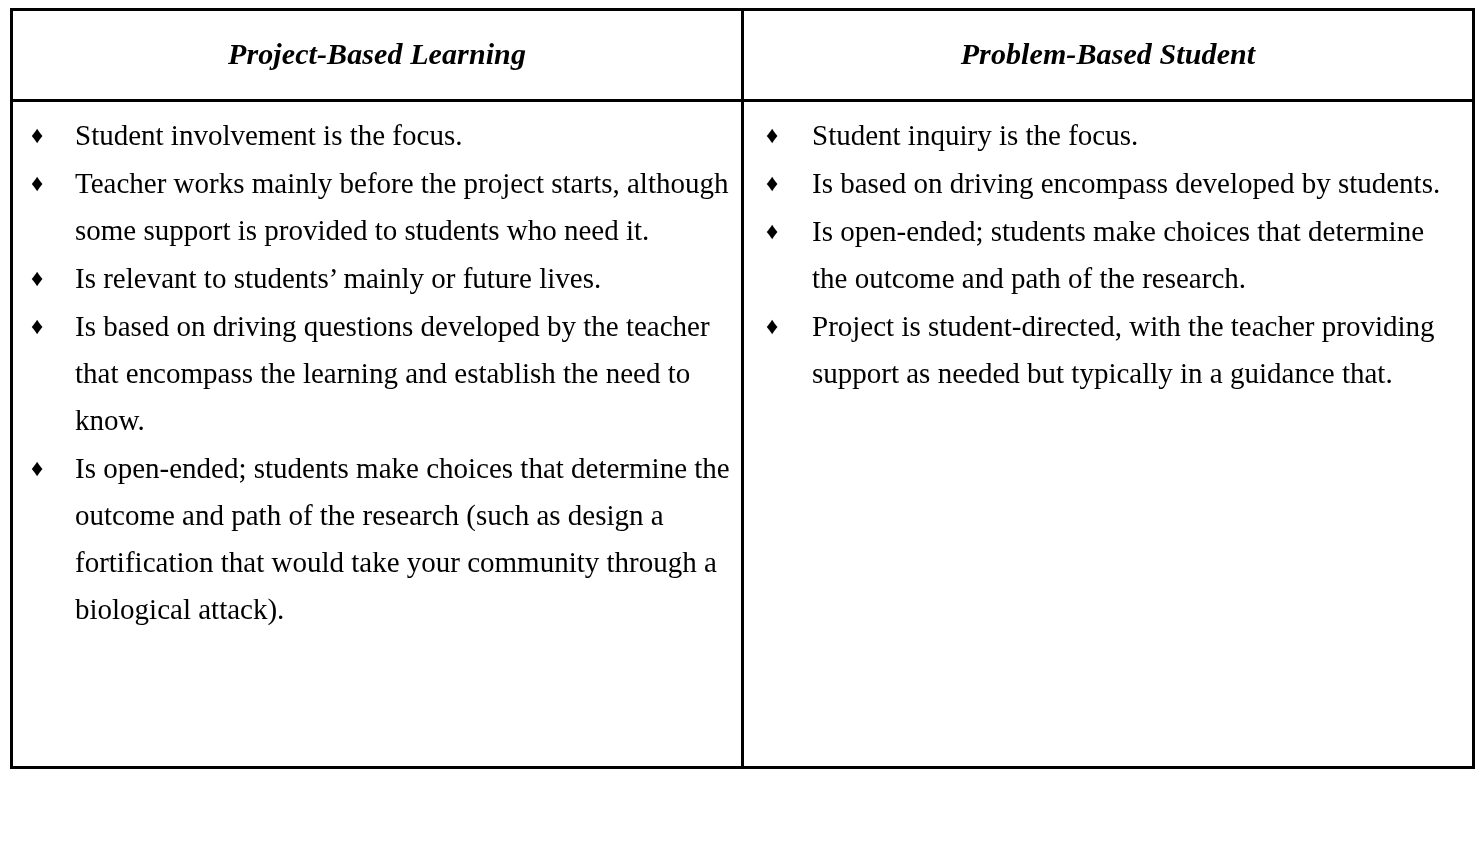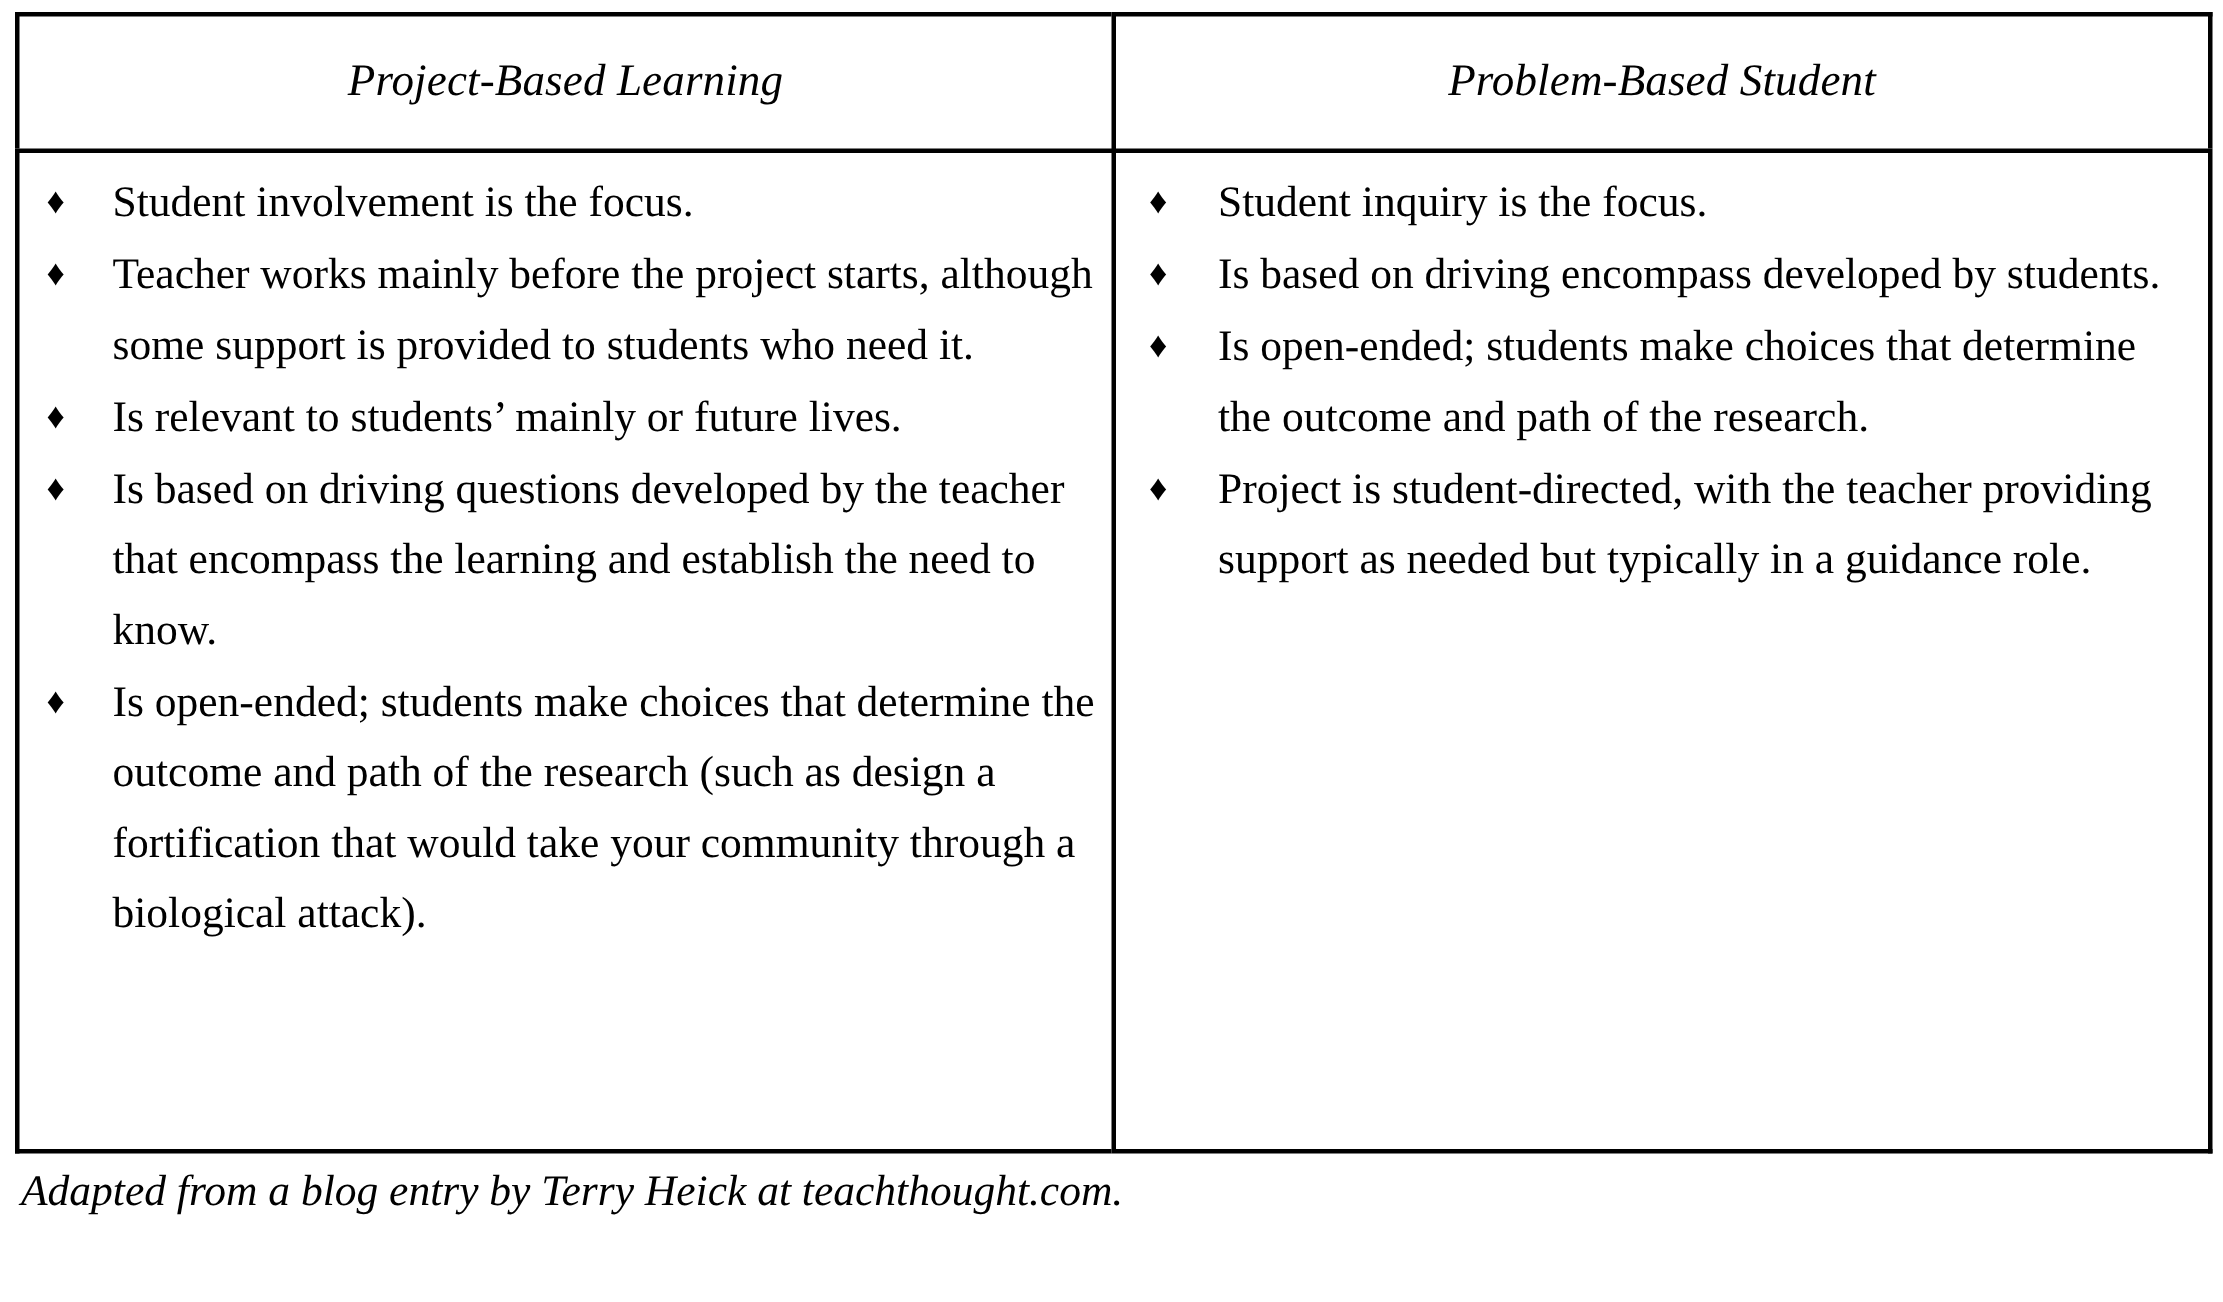--- a/index.html
+++ b/index.html
@@ -28,21 +28,21 @@
     border: 3px solid #000000;
   }
   table.compare col.left  { width: 731px; }
   table.compare col.right { width: 731px; }
 
   th.col-head {
     border: 3px solid #000000;
     border-top: none;
     padding: 26px 10px 28px 10px;
     font-style: italic;
-    font-weight: normal;
+    font-weight: bold;
     font-size: 30px;
     text-align: center;
     vertical-align: middle;
     letter-spacing: 0.1px;
   }
   th.col-head.first { border-left: none; }
   th.col-head.last  { border-right: none; }
 
   td.col-body {
     border: 3px solid #000000;
@@ -136,23 +136,22 @@
             <li>
               <span class="dia">♦</span>
               <span>Is based on driving encompass developed by students.</span>
             </li>
             <li>
               <span class="dia">♦</span>
               <span>Is open-ended; students make choices that determine the outcome and path of the research.</span>
             </li>
             <li>
               <span class="dia">♦</span>
-              <span>Project is student-directed, with the teacher providing support as needed but typically in a guidance role.</span>
+              <span>Project is student-directed, with the teacher providing support as needed but typically in a guidance that.</span>
             </li>
           </ul>
         </td>
       </tr>
     </tbody>
   </table>
 
-  <div class="footnote">Adapted from a blog entry by Terry Heick at teachthought.com.</div>
 
 </div>
 
 </body></html>

